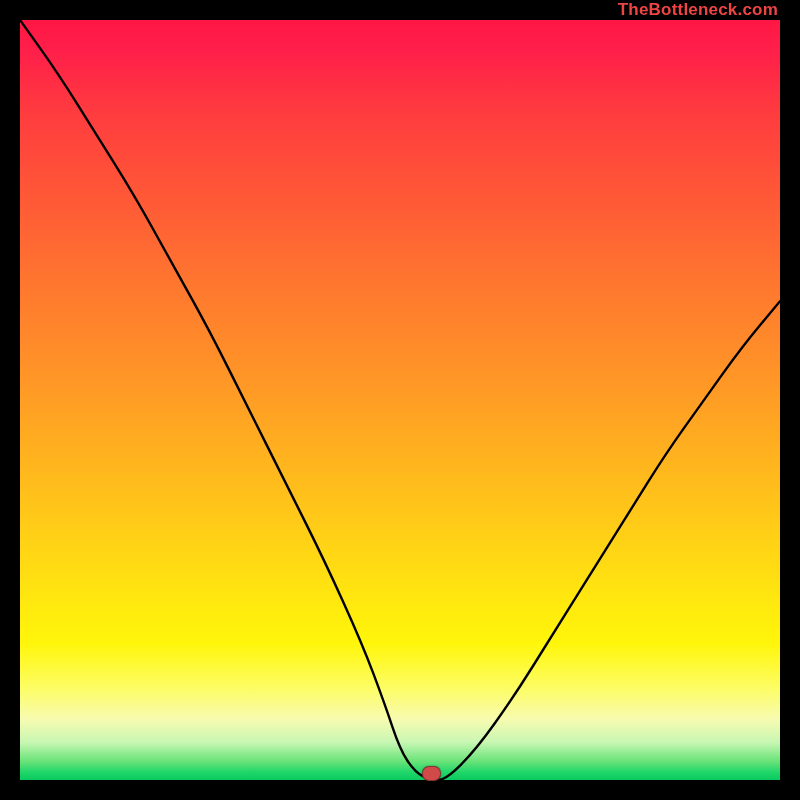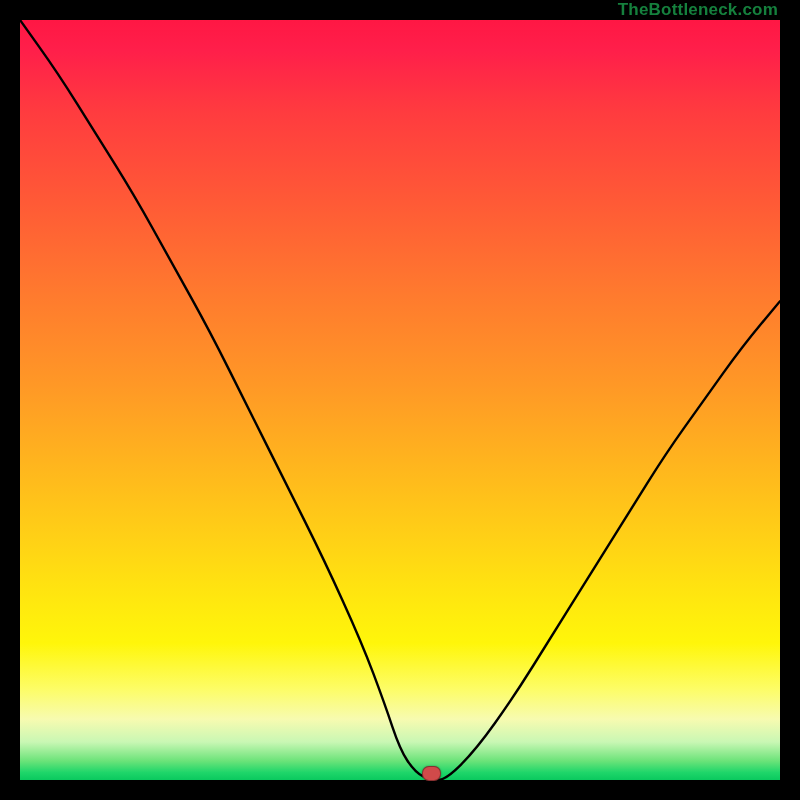--- a/index.html
+++ b/index.html
@@ -45,21 +45,21 @@
     );
   }
   .watermark {
     position: absolute;
     top: 0px;
     right: 22px;
     height: 27px;
     line-height: 20px;
     font-size: 17px;
     font-weight: 600;
-    color: #15803d;
+    color: #ef4444;
     letter-spacing: 0.2px;
     user-select: none;
   }
   .curve {
     position: absolute;
     left: 20px;
     top: 20px;
     width: 760px;
     height: 760px;
     pointer-events: none;

